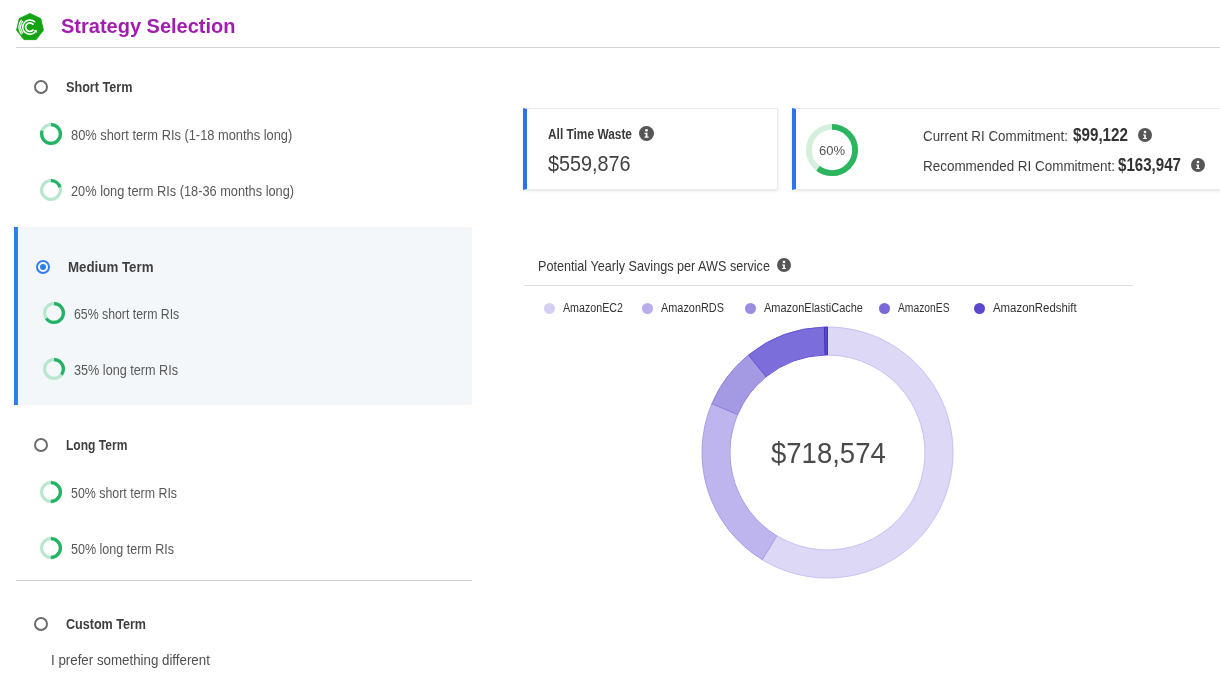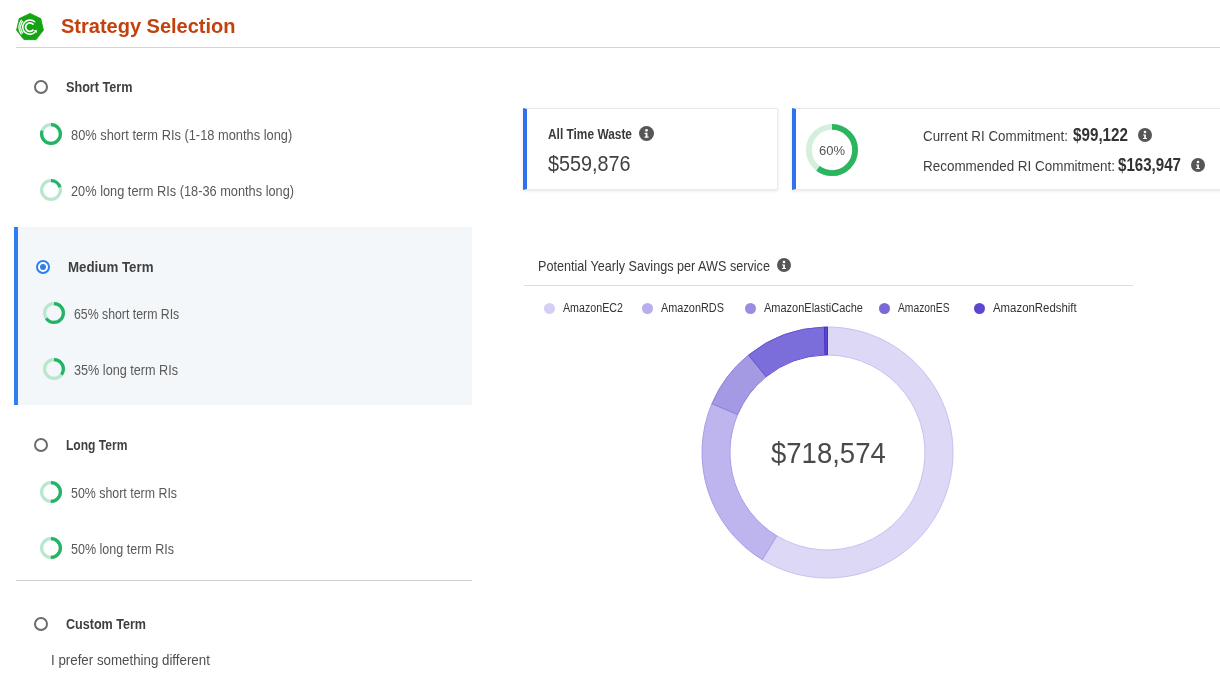--- a/index.html
+++ b/index.html
@@ -15,21 +15,21 @@
 <svg class="abs" style="left:16px; top:13px;" width="28" height="28" viewBox="0 0 28 28">
   <path d="M14.00 0.40 L24.79 5.60 L27.45 17.27 L19.99 26.63 L8.01 26.63 L0.55 17.27 L3.21 5.60 Z" fill="#13a313" stroke="#13a313" stroke-width="0.8" stroke-linejoin="round"></path>
   <g fill="none" stroke="#fff" stroke-linecap="round">
     <path d="M16.94 17.14 A4.3 4.3 0 1 1 16.94 11.06" stroke-width="1.8"></path>
     <path d="M18.72 8.75 A7.2 7.2 0 1 0 19.57 18.53" stroke-width="1.5"></path>
     <path d="M6.65 8.44 A9.2 9.2 0 0 0 6.65 19.76" stroke-width="1.35"></path>
     <path d="M5.23 7.33 A11.0 11.0 0 0 0 5.23 20.87" stroke-width="1.35"></path>
   </g>
   <path d="M20.62 16.68 L21.02 20.08 L17.81 17.38 Z" fill="#fff"></path>
 </svg>
-<div class="abs txt" style="left:61px; top:14.3px; font-size:20px; line-height:24px; font-weight:bold; color:#c2410c;">Strategy Selection</div>
+<div class="abs txt" style="left:61px; top:14.3px; font-size:20px; line-height:24px; font-weight:bold; color:#a21caf;">Strategy Selection</div>
 <div class="abs" style="left:16px; top:47px; width:1204px; height:1px; background:#d4d4d4;"></div>
 <div class="abs radio" style="left:34px; top:80.3px;"></div>
 <div class="abs txt" style="left:65.5px; top:80.3px; font-size:14px; line-height:14px; font-weight:bold; color:#3f3f3f; transform:translateZ(0) scaleX(0.902); transform-origin:0 50%;">Short Term</div>
 <svg class="abs" style="left:40.0px; top:123.3px;" width="22" height="22" viewBox="0 0 22 22">
   <g transform="rotate(-90 11.0 11.0)">
     <circle cx="11.0" cy="11.0" r="9.40" fill="none" stroke="#b9e7cd" stroke-width="3.2"></circle>
     <circle cx="11.0" cy="11.0" r="9.40" fill="none" stroke="#22b364" stroke-width="3.2" stroke-dasharray="47.25 59.06"></circle>
   </g>
 </svg>
 <div class="abs txt" style="left:70.5px; top:126.8px; font-size:15px; line-height:15px; color:#595959; transform:translateZ(0) scaleX(0.856); transform-origin:0 50%;">80% short term RIs (1-18 months long)</div>

